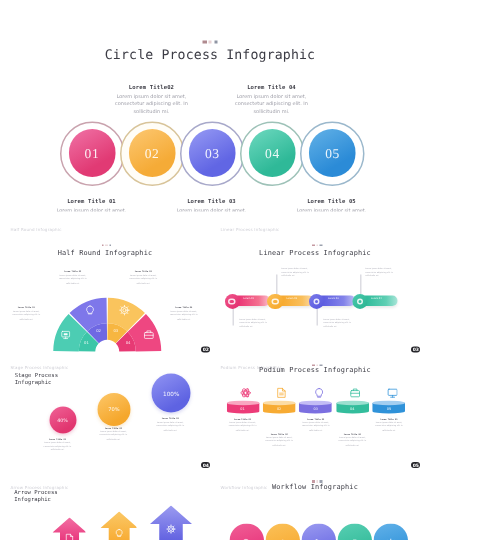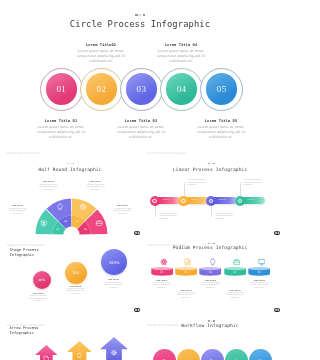--- a/index.html
+++ b/index.html
@@ -3,21 +3,21 @@
 <meta charset="utf-8">
 <style>
   html,body{margin:0;padding:0;background:#fff;}
   body{width:280px;height:360px;overflow:hidden;font-family:"Liberation Sans",sans-serif;
        -webkit-font-smoothing:antialiased;}
   .slide{position:absolute;background:#fff;overflow:hidden;}
   .dots{position:absolute;display:flex;gap:1.3px;}
   .dots i{width:2.4px;height:2.4px;display:block;}
 
   
-  .s1{left:0;top:4px;width:280px;height:140px;}
+  .s1{left:0;top:17px;width:280px;height:140px;}
   .s1 .dots{left:135.3px;top:9.6px;}
   .s1title{position:absolute;left:0;top:14.5px;width:280px;text-align:center;
            font-family:"DejaVu Sans Mono",monospace;font-size:8.8px;color:#3b3b44;letter-spacing:.1px;}
   .tb{position:absolute;width:86px;text-align:center;}
   .tb-h{font-family:"DejaVu Sans Mono",monospace;font-size:3.7px;color:#3b3b44;font-weight:700;letter-spacing:.1px;}
   .tb-p{margin-top:2.0px;font-family:"DejaVu Sans",sans-serif;font-size:3.3px;color:#9c9ca6;line-height:5.05px;}
   .s1 .tb2{left:58px;top:38.6px;}
   .s1 .tb4{left:138px;top:38.6px;}
   .s1 .tb1{left:18px;top:114.5px;}
   .s1 .tb3{left:98px;top:114.5px;}

